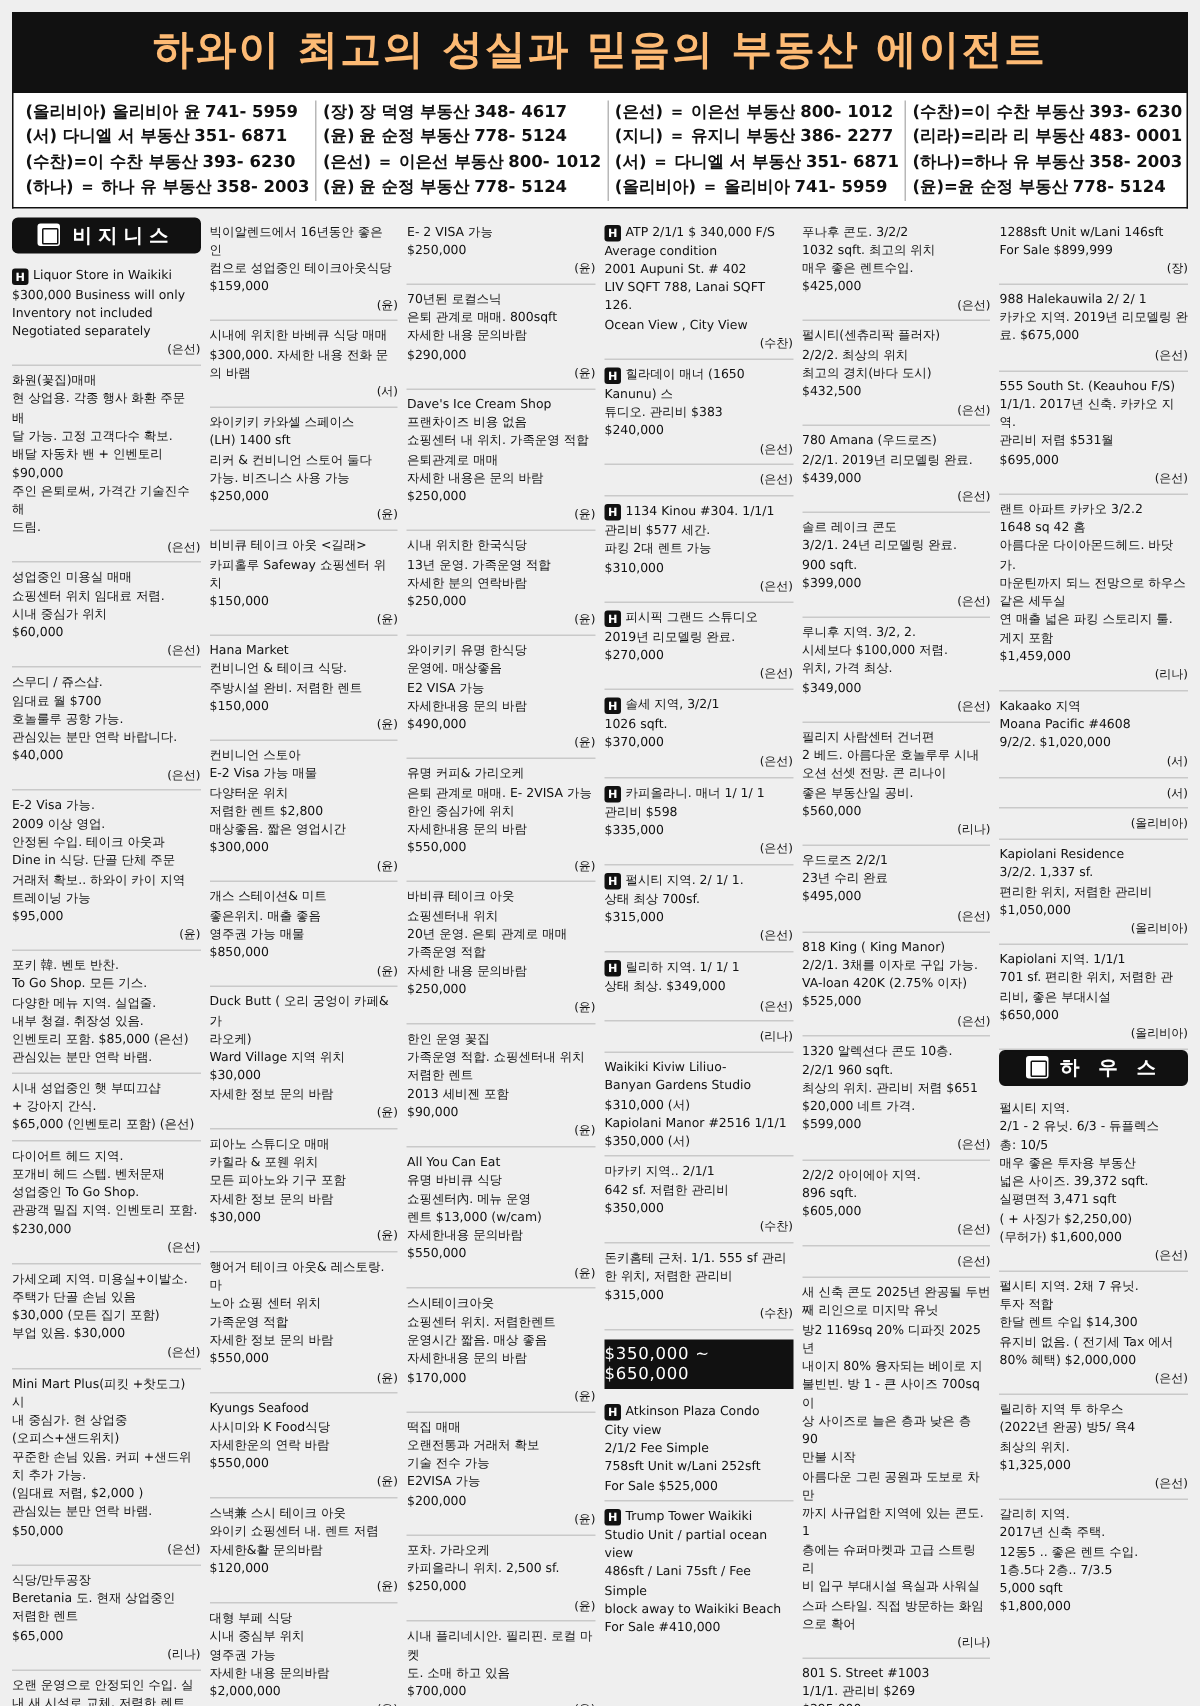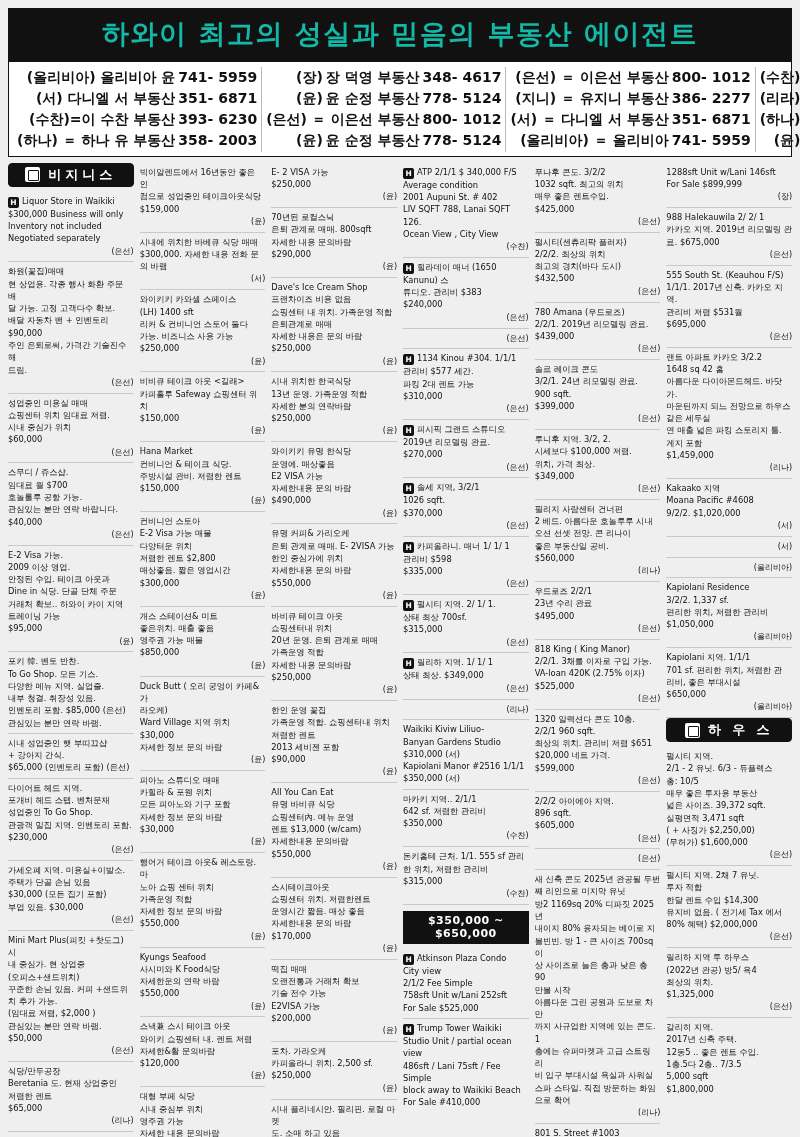--- a/index.html
+++ b/index.html
@@ -17,21 +17,21 @@
     padding: 8px 8px 10px 8px;
   }
   
   .masthead {
     background: #111;
     border: 2px solid #111;
     padding: 9px 6px 11px 6px;
     text-align: center;
   }
   .masthead-title {
-    color: #14b8a6;
+    color: #fdba74;
     font-size: 27px;
     font-weight: bold;
     letter-spacing: 1.5px;
     line-height: 1.1;
     white-space: nowrap;
   }
   
   .agents {
     border-left: 1px solid #111;
     border-right: 1px solid #111;
@@ -42,22 +42,22 @@
     gap: 0;
   }
   .agent-col {
     flex: 1 1 0;
     padding: 0 4px;
     border-right: 1px solid #b8b8b8;
   }
   .agent-col:last-child { border-right: none; }
   .agent-row {
     display: flex;
-    justify-content: flex-end;
-    font-size: 14px;
+    justify-content: flex-start;
+    font-size: 11px;
     line-height: 1.52;
     white-space: nowrap;
     font-weight: bold;
   }
   .agent-name { overflow: hidden; text-overflow: ellipsis; }
   .agent-phone { padding-left: 3px; }
   
   .columns {
     display: flex;
     gap: 6px;
@@ -71,21 +71,20 @@
   .section-head {
     background: #111;
     border: 1.5px solid #111;
     border-radius: 4px;
     display: flex;
     align-items: center;
     justify-content: center;
     gap: 8px;
     height: 24px;
     margin-bottom: 5px;
-    font-family: Liberation Serif, serif;
   }
   .section-head .sec-icon {
     width: 15px; height: 15px;
     background: #fff;
     border-radius: 2px;
     position: relative;
     flex: 0 0 auto;
   }
   .section-head .sec-icon::before {
     content: "";
@@ -98,22 +97,21 @@
   .section-head .sec-label {
     color: #fff;
     font-size: 13px;
     font-weight: bold;
     letter-spacing: 4px;
   }
   .price-band {
     background: #111;
     color: #fff;
     font-size: 11px;
-    font-weight: bold;
-    text-align: center;
+    font-weight: normal;
     padding: 3px 0 4px 0;
     margin: 6px 0 5px 0;
     letter-spacing: .5px;
   }
   
   .listing {
     border-bottom: 1px solid #c9c9c9;
     padding: 3px 0 4px 0;
     font-size: 8.3px;
     line-height: 1.48;

